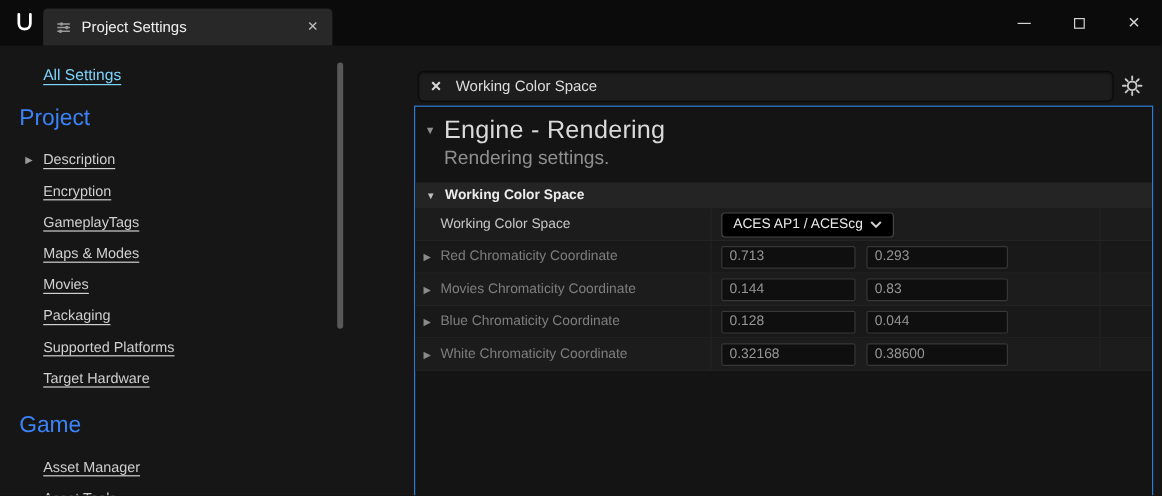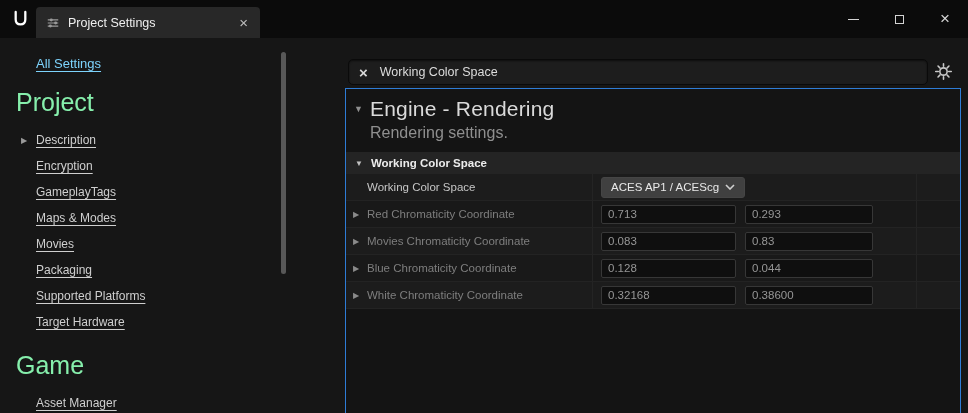--- a/index.html
+++ b/index.html
@@ -3,35 +3,35 @@
 <meta charset="utf-8">
 <style>
   *{margin:0;padding:0;box-sizing:border-box;}
   html,body{width:968px;height:413px;overflow:hidden;background:#151515;
     font-family:"Liberation Sans",sans-serif;}
   .window{position:relative;width:968px;height:413px;background:#161616;overflow:hidden;}
 
   
   .topbar{position:absolute;left:0;top:0;width:100%;height:38px;background:#0b0b0b;display:flex;align-items:center;}
   .logo{position:absolute;left:10px;top:8px;display:flex;}
-  .tab{position:absolute;left:36px;top:7px;height:31px;width:224px;background:#282828;
+  .tab{position:absolute;left:36px;top:7px;height:31px;width:241px;background:#282828;
     border-radius:4px 4px 0 0;display:flex;align-items:center;padding:0 10px;gap:8px;cursor:pointer;}
   .tab-label{font-size:12.5px;color:#efefef;flex:1;}
   .tab-close{color:#bdbdbd;font-size:15px;line-height:1;cursor:pointer;padding:0 2px;}
   .win-controls{margin-left:auto;display:flex;height:100%;}
   .wc{width:46px;height:100%;display:flex;align-items:center;justify-content:center;color:#d4d4d4;cursor:pointer;}
   .wc-x{font-size:17px;}
   .min-bar{width:11px;height:1px;background:#d4d4d4;display:block;}
   .max-box{width:9px;height:9px;border:1px solid #d4d4d4;display:block;}
 
   
   .sidebar{position:absolute;left:0;top:38px;width:300px;bottom:0;padding:16px 0 0 36px;}
   .side-link{display:inline-block;font-size:13px;color:#7dd3fc;text-decoration:underline;
     text-underline-offset:3px;cursor:pointer;line-height:16px;}
-  .side-section{font-size:25px;color:#86efac;font-weight:400;margin:16px 0 10px -20px;}
+  .side-section{font-size:19px;color:#3b82f6;font-weight:400;margin:16px 0 10px -20px;}
   .side-items{list-style:none;}
   .side-item{position:relative;height:26px;display:flex;align-items:center;}
   .side-item .expander{position:absolute;left:-15px;font-size:8px;color:#9a9a9a;cursor:pointer;}
   .side-item .lnk{font-size:12px;color:#cfcfcf;text-decoration:underline;text-underline-offset:3px;cursor:pointer;}
   .scrollbar{position:absolute;left:281px;top:52px;width:5px;height:222px;background:#585858;border-radius:2.5px;cursor:pointer;}
 
   
   .search-box{position:absolute;left:348px;top:59px;width:580px;height:26px;background:#1d1d1d;
     border:1px solid #0a0a0a;border-radius:5px;display:flex;align-items:center;padding:0 10px;gap:12px;
     box-shadow:inset 0 1px 2px rgba(0,0,0,.55);cursor:text;}
@@ -52,26 +52,26 @@
   .prop-row{display:grid;grid-template-columns:246px 1fr 44px;height:27px;border-bottom:1px solid #232323;}
   .rows .prop-row:nth-child(odd){background:#1c1c1c;}
   .rows .prop-row:nth-child(even){background:#191919;}
   .cell-label{display:flex;align-items:center;padding-left:7px;}
   .cell-label .expander{width:14px;font-size:8px;color:#8a8a8a;cursor:pointer;}
   .cell-label.no-exp{padding-left:21px;}
   .prop-label{font-size:11.5px;color:#c6c6c6;}
   .prop-row.dim .prop-label{color:#7e7e7e;}
   .cell-value{display:flex;align-items:center;padding-left:8px;border-left:1px solid #242424;gap:9px;}
   .cell-reset{border-left:1px solid #242424;}
-  .dropdown{height:21px;display:inline-flex;align-items:center;gap:6px;padding:0 9px;background:#404040;
+  .dropdown{height:21px;display:inline-flex;align-items:center;gap:6px;padding:0 9px;background:#000000;
     border:1px solid #454545;border-radius:3px;cursor:pointer;}
   .dropdown .dd-text{font-size:11.5px;color:#e8e8e8;}
-  .num-input{width:135px;height:19px;display:inline-flex;align-items:center;padding-left:6px;background:#0f0f0f;
+  .num-input{width:112px;height:19px;display:inline-flex;align-items:center;padding-left:6px;background:#0f0f0f;
     border:1px solid #373737;border-radius:2px;font-size:11.5px;color:#969696;cursor:text;}
-  .num-input.second{width:128px;}
+  .num-input.second{width:118px;}
 </style>
 </head>
 <body>
 
 <div class="window">
 
   <header class="topbar">
     <span class="logo">
       <svg viewBox="0 0 24 24" width="21" height="21">
         <path d="M6.5 4.5v8.5c0 3.4 2.2 5.6 5.5 5.6s5.5-2.2 5.5-5.6V4.5" stroke="#ffffff" stroke-width="2.6" fill="none" stroke-linecap="round"></path>
@@ -197,21 +197,21 @@
         </div>
         <div class="cell-reset"></div>
       </div>
 
       <div class="prop-row dim">
         <div class="cell-label">
           <span class="expander">▶</span>
           <span class="prop-label">Movies Chromaticity Coordinate</span>
         </div>
         <div class="cell-value">
-          <span class="num-input">0.083</span>
+          <span class="num-input">0.144</span>
           <span class="num-input second">0.83</span>
         </div>
         <div class="cell-reset"></div>
       </div>
 
       <div class="prop-row dim">
         <div class="cell-label">
           <span class="expander">▶</span>
           <span class="prop-label">Blue Chromaticity Coordinate</span>
         </div>

